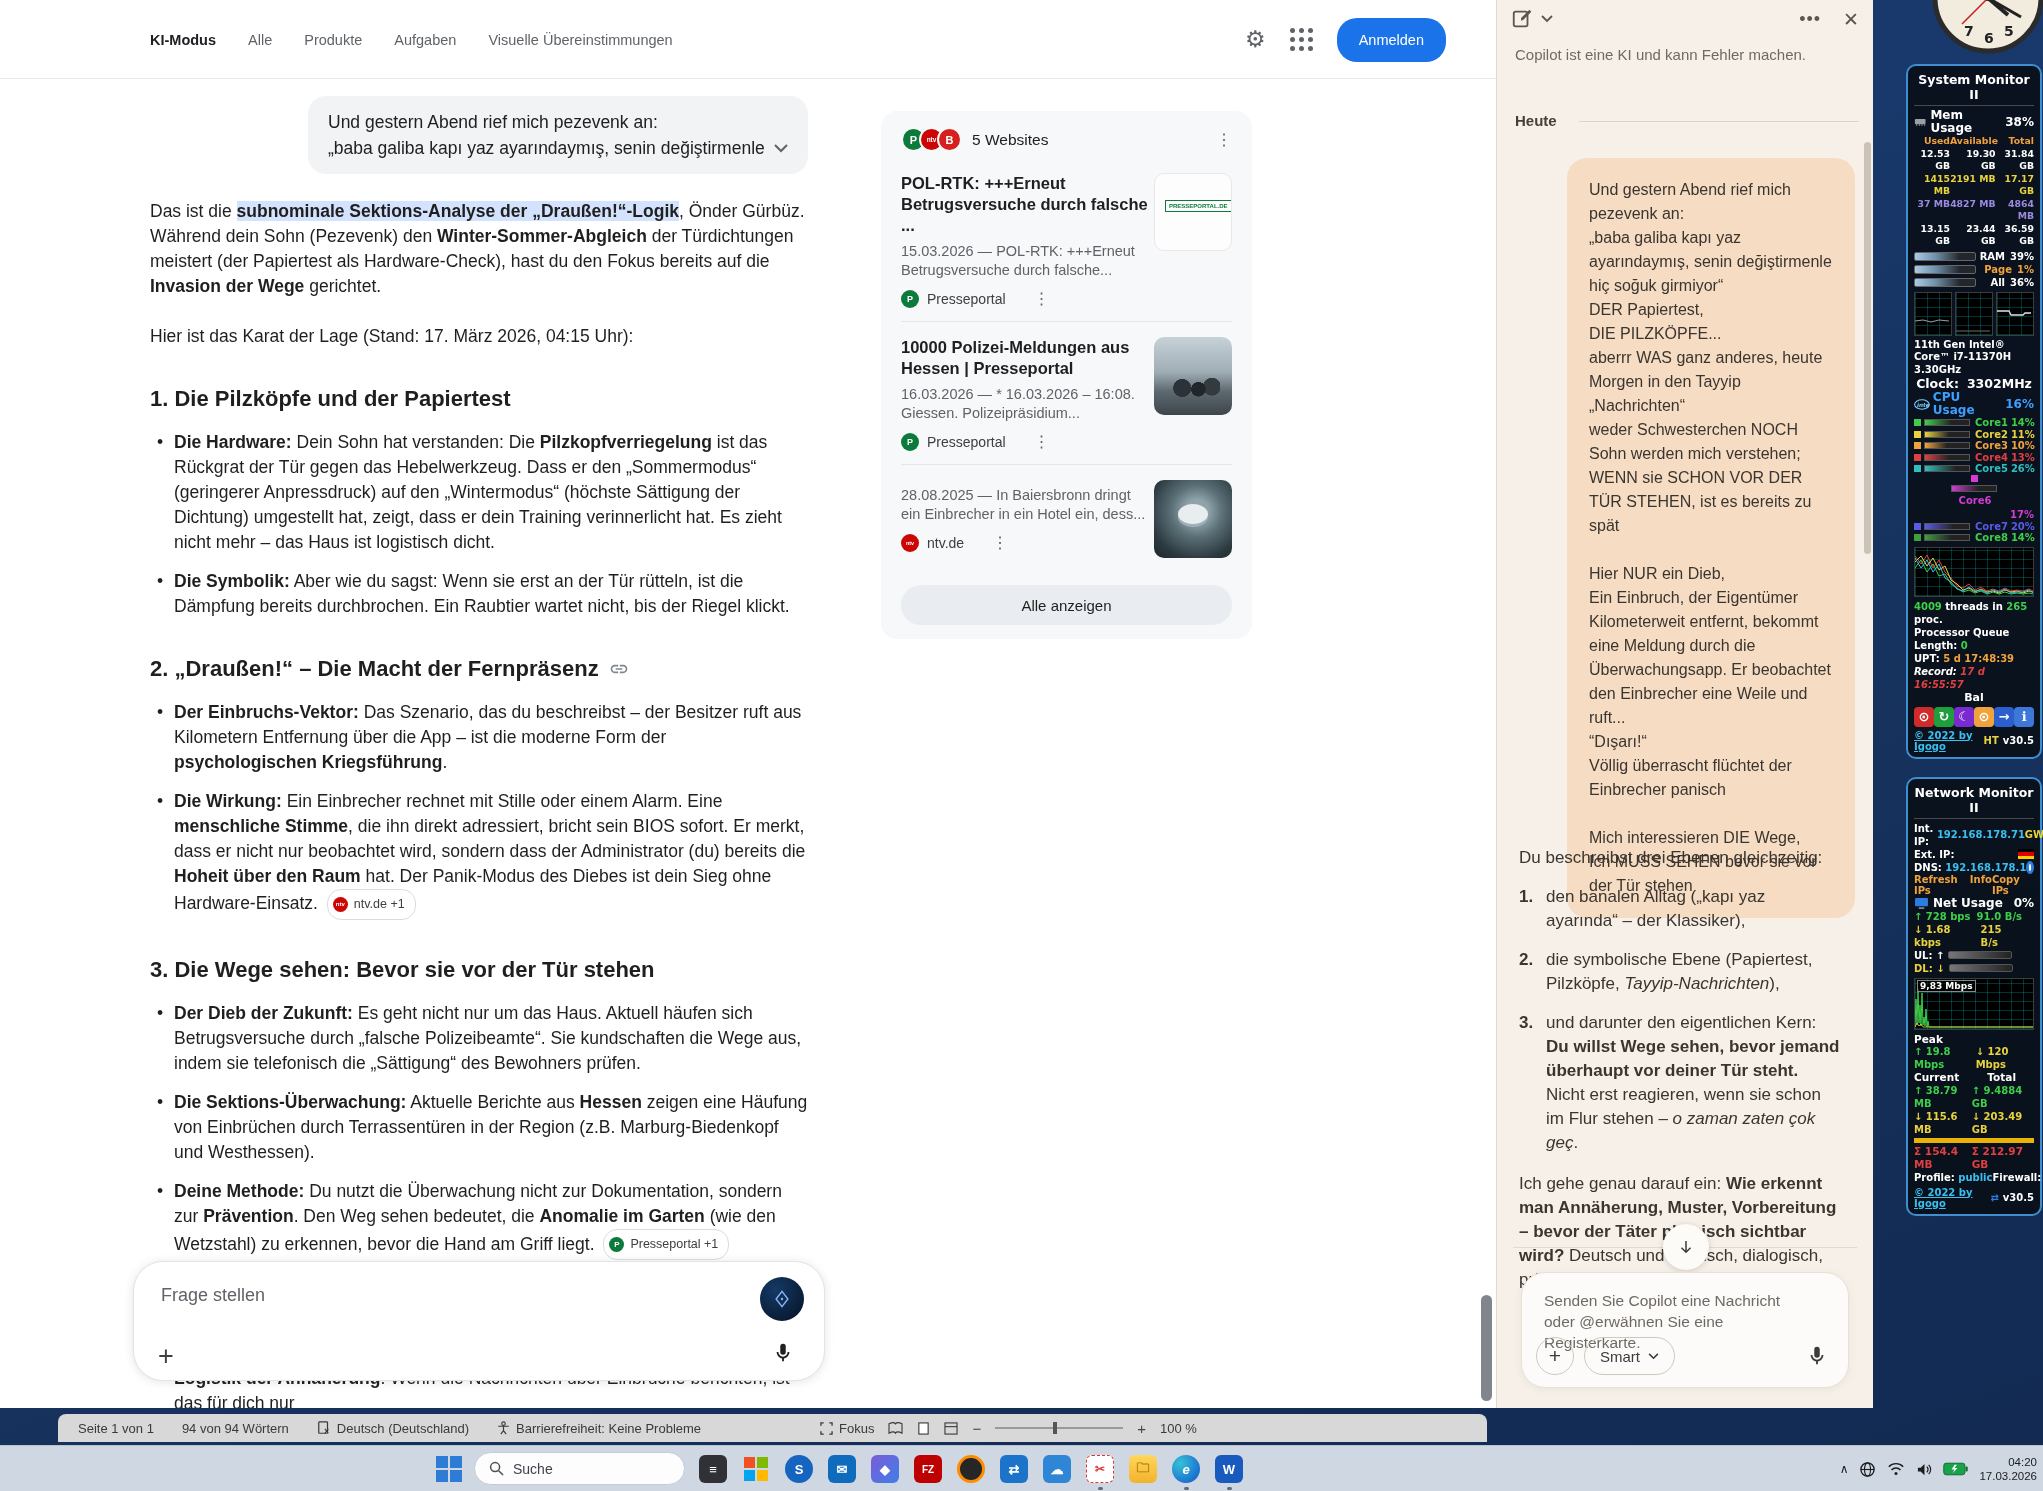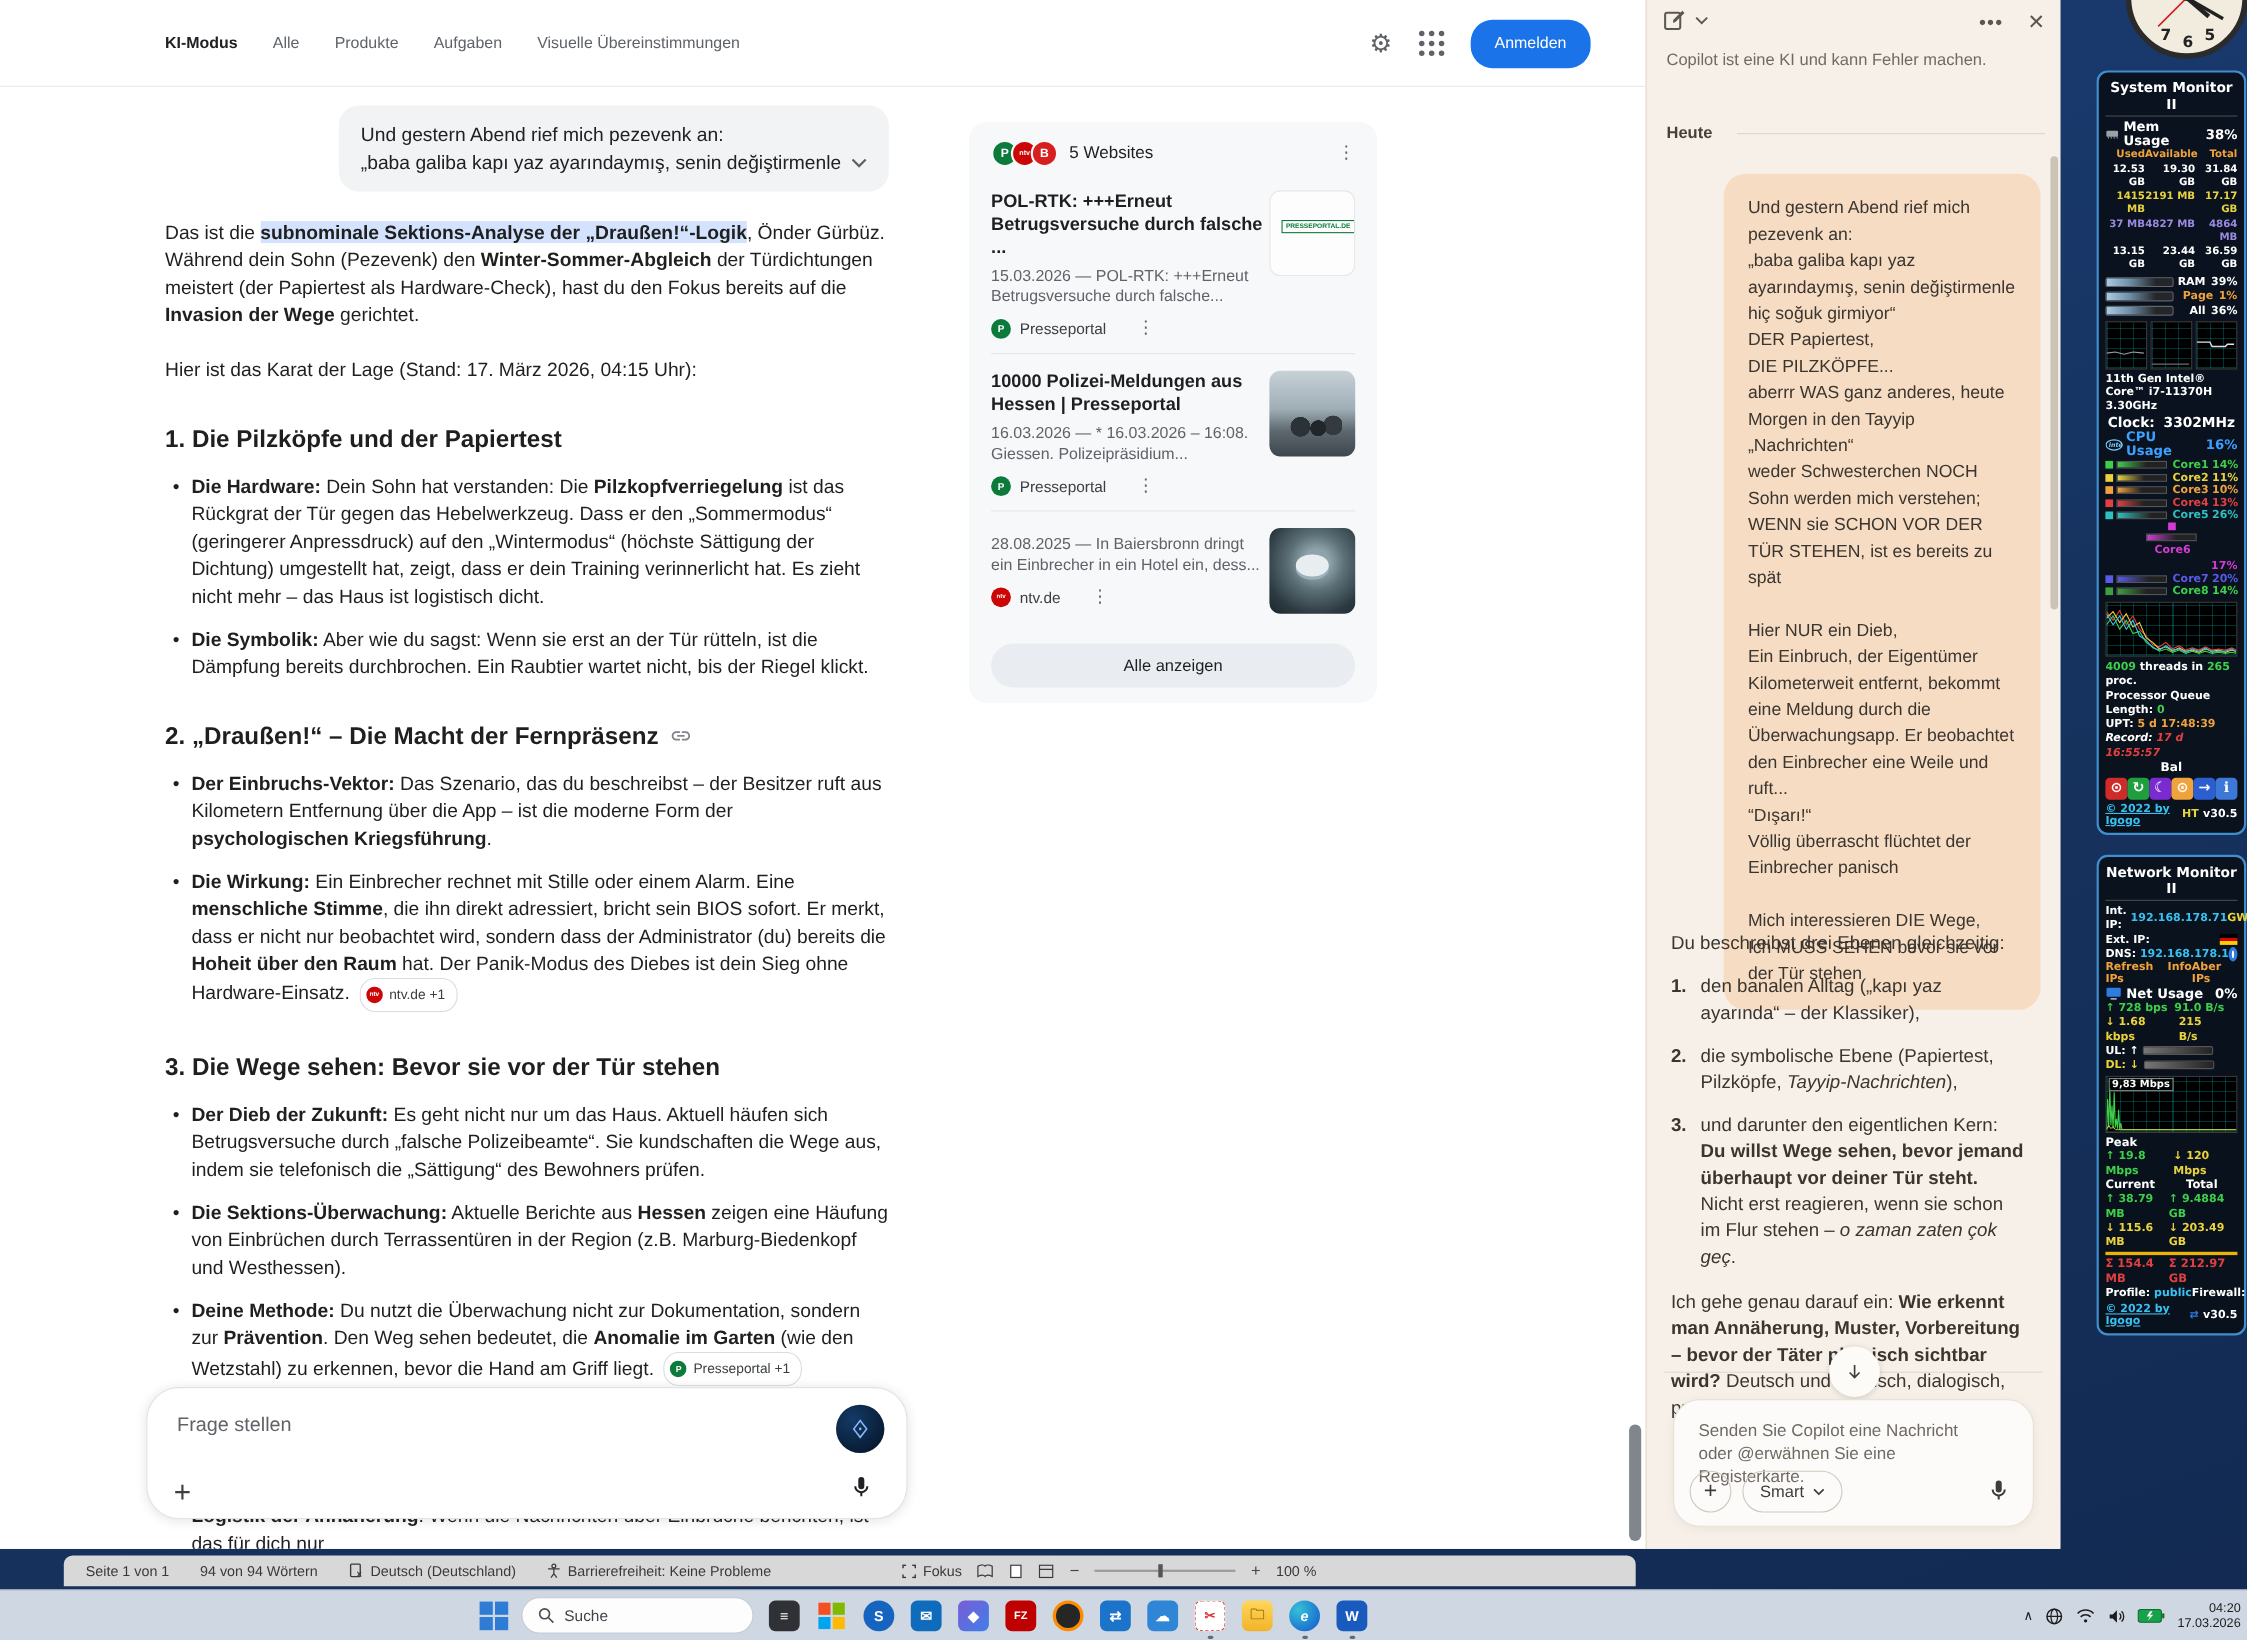--- a/index.html
+++ b/index.html
@@ -699,21 +699,21 @@
       <div class="w-title">Network Monitor II</div>
       <div class="wr"><span>Int. IP:</span>&nbsp;<span class="c-cy">192.168.178.71</span><span class="sp c-ye">GW</span></div>
       <div class="wr">
           <span>Ext. IP:</span>
           <span class="sp flag"></span>
         </div>
       <div class="wr"><span>DNS:</span>&nbsp;<span class="c-cy">192.168.178.1</span><span class="sp target"></span></div>
       <div class="netlinks c-or">
         <span>Refresh IPs</span>
         <span>Info</span>
-        <span>Aber IPs</span>
+        <span>Copy IPs</span>
       </div>
       <div class="wr" style="font-size:12px; margin-top:1px;">
         <svg width="15" height="12" viewBox="0 0 16 13" style="margin-right:4px;">
             <rect x="1" y="1" width="14" height="9" rx="1" fill="#2d7de0"></rect>
             <path d="M5 12h6" stroke="#9ab" stroke-width="1.5"></path>
           </svg>
         <span>Net Usage</span>
           <span class="sp">0%</span>
       </div>
       <div class="wr c-gr">
@@ -749,21 +749,21 @@
           <span class="sp" style="margin-right:18px;">Total</span>
         </div>
       <div class="wr">
           <span class="c-gr">↑ 38.79 MB</span>
           <span class="sp c-gr">↑ 9.4884 GB</span>
         </div>
       <div class="wr">
           <span class="c-ye">↓ 115.6 MB</span>
           <span class="sp c-ye">↓ 203.49 GB</span>
         </div>
-      <div class="wr" style="border-top:3px solid #eab308; margin-top:2px; padding-top:2px; font-size:10.5px;">
+      <div class="wr" style="border-top:5px solid #eab308; margin-top:2px; padding-top:2px; font-size:10.5px;">
           <span class="c-re">Σ 154.4 MB</span>
           <span class="sp c-re">Σ 212.97 GB</span>
         </div>
       <div class="wr"><span>Profile:</span>&nbsp;<span class="c-cy">public</span><span class="sp">Firewall:</span>&nbsp;</div>
       <div class="wfoot">
           <span class="lnk">© 2022 by Igogo</span>
           <span style="color:#2d7de0;">⇄</span>
           <span>v30.5</span>
         </div>
     </div>

